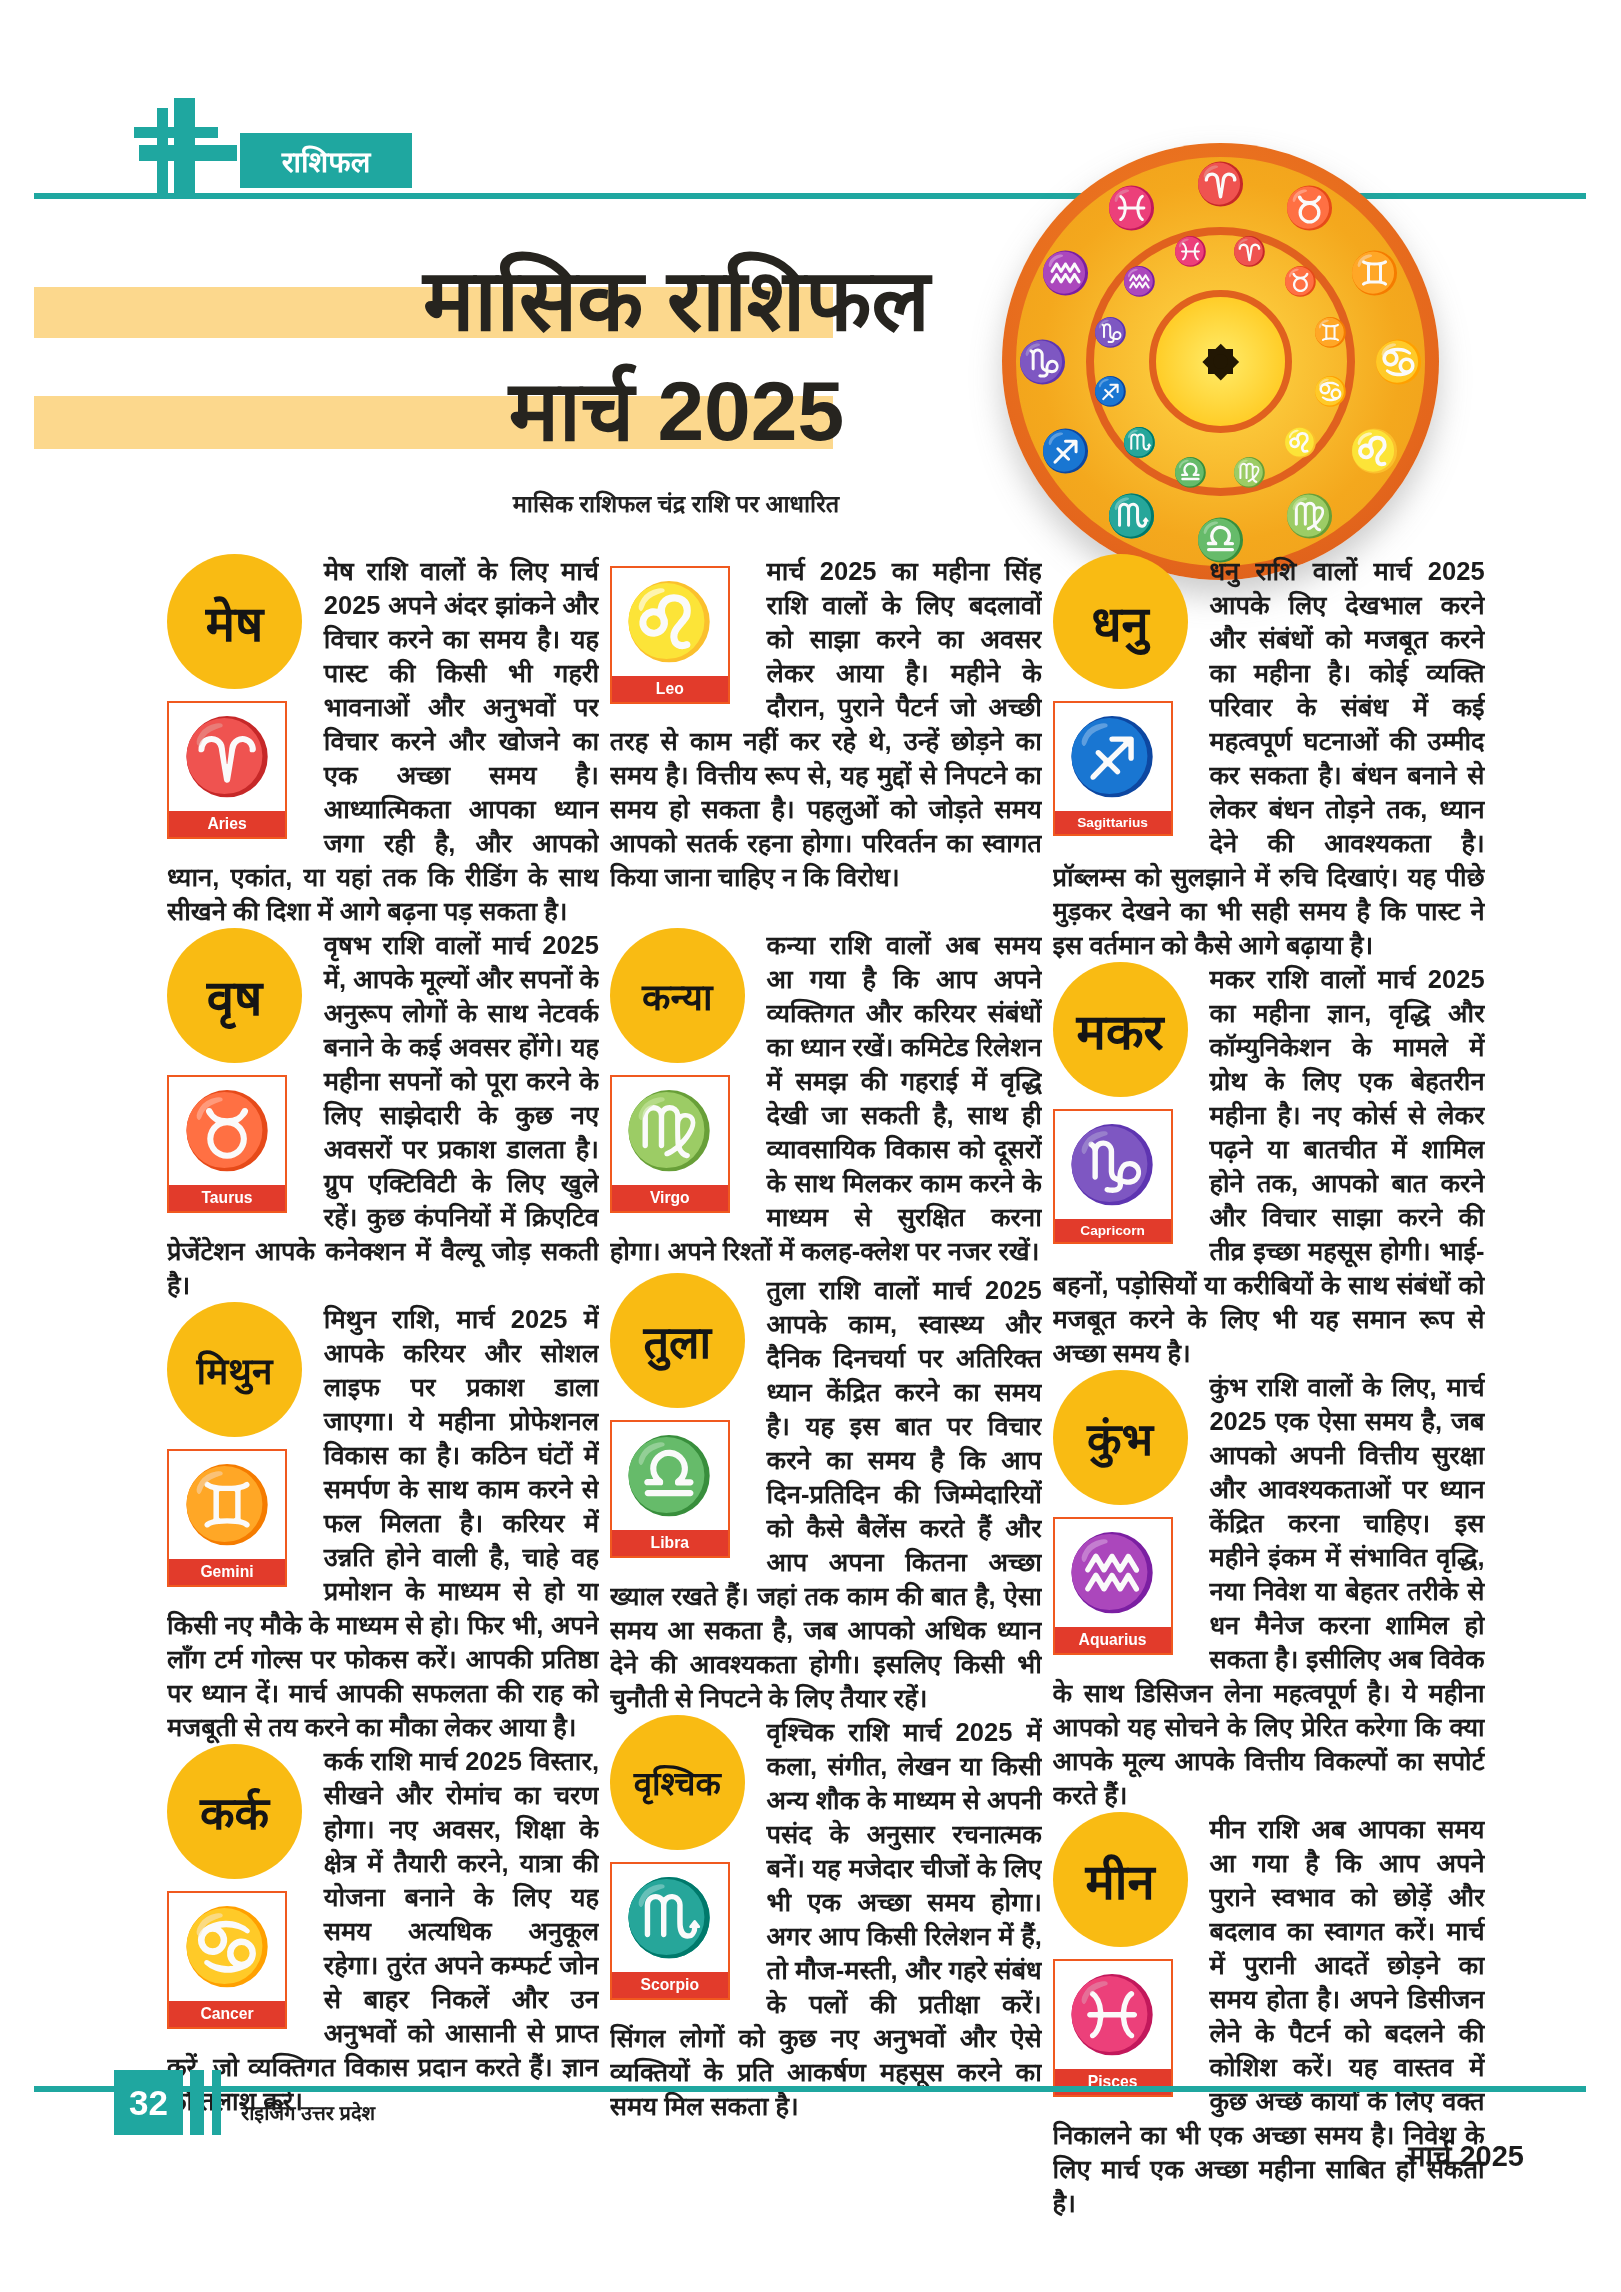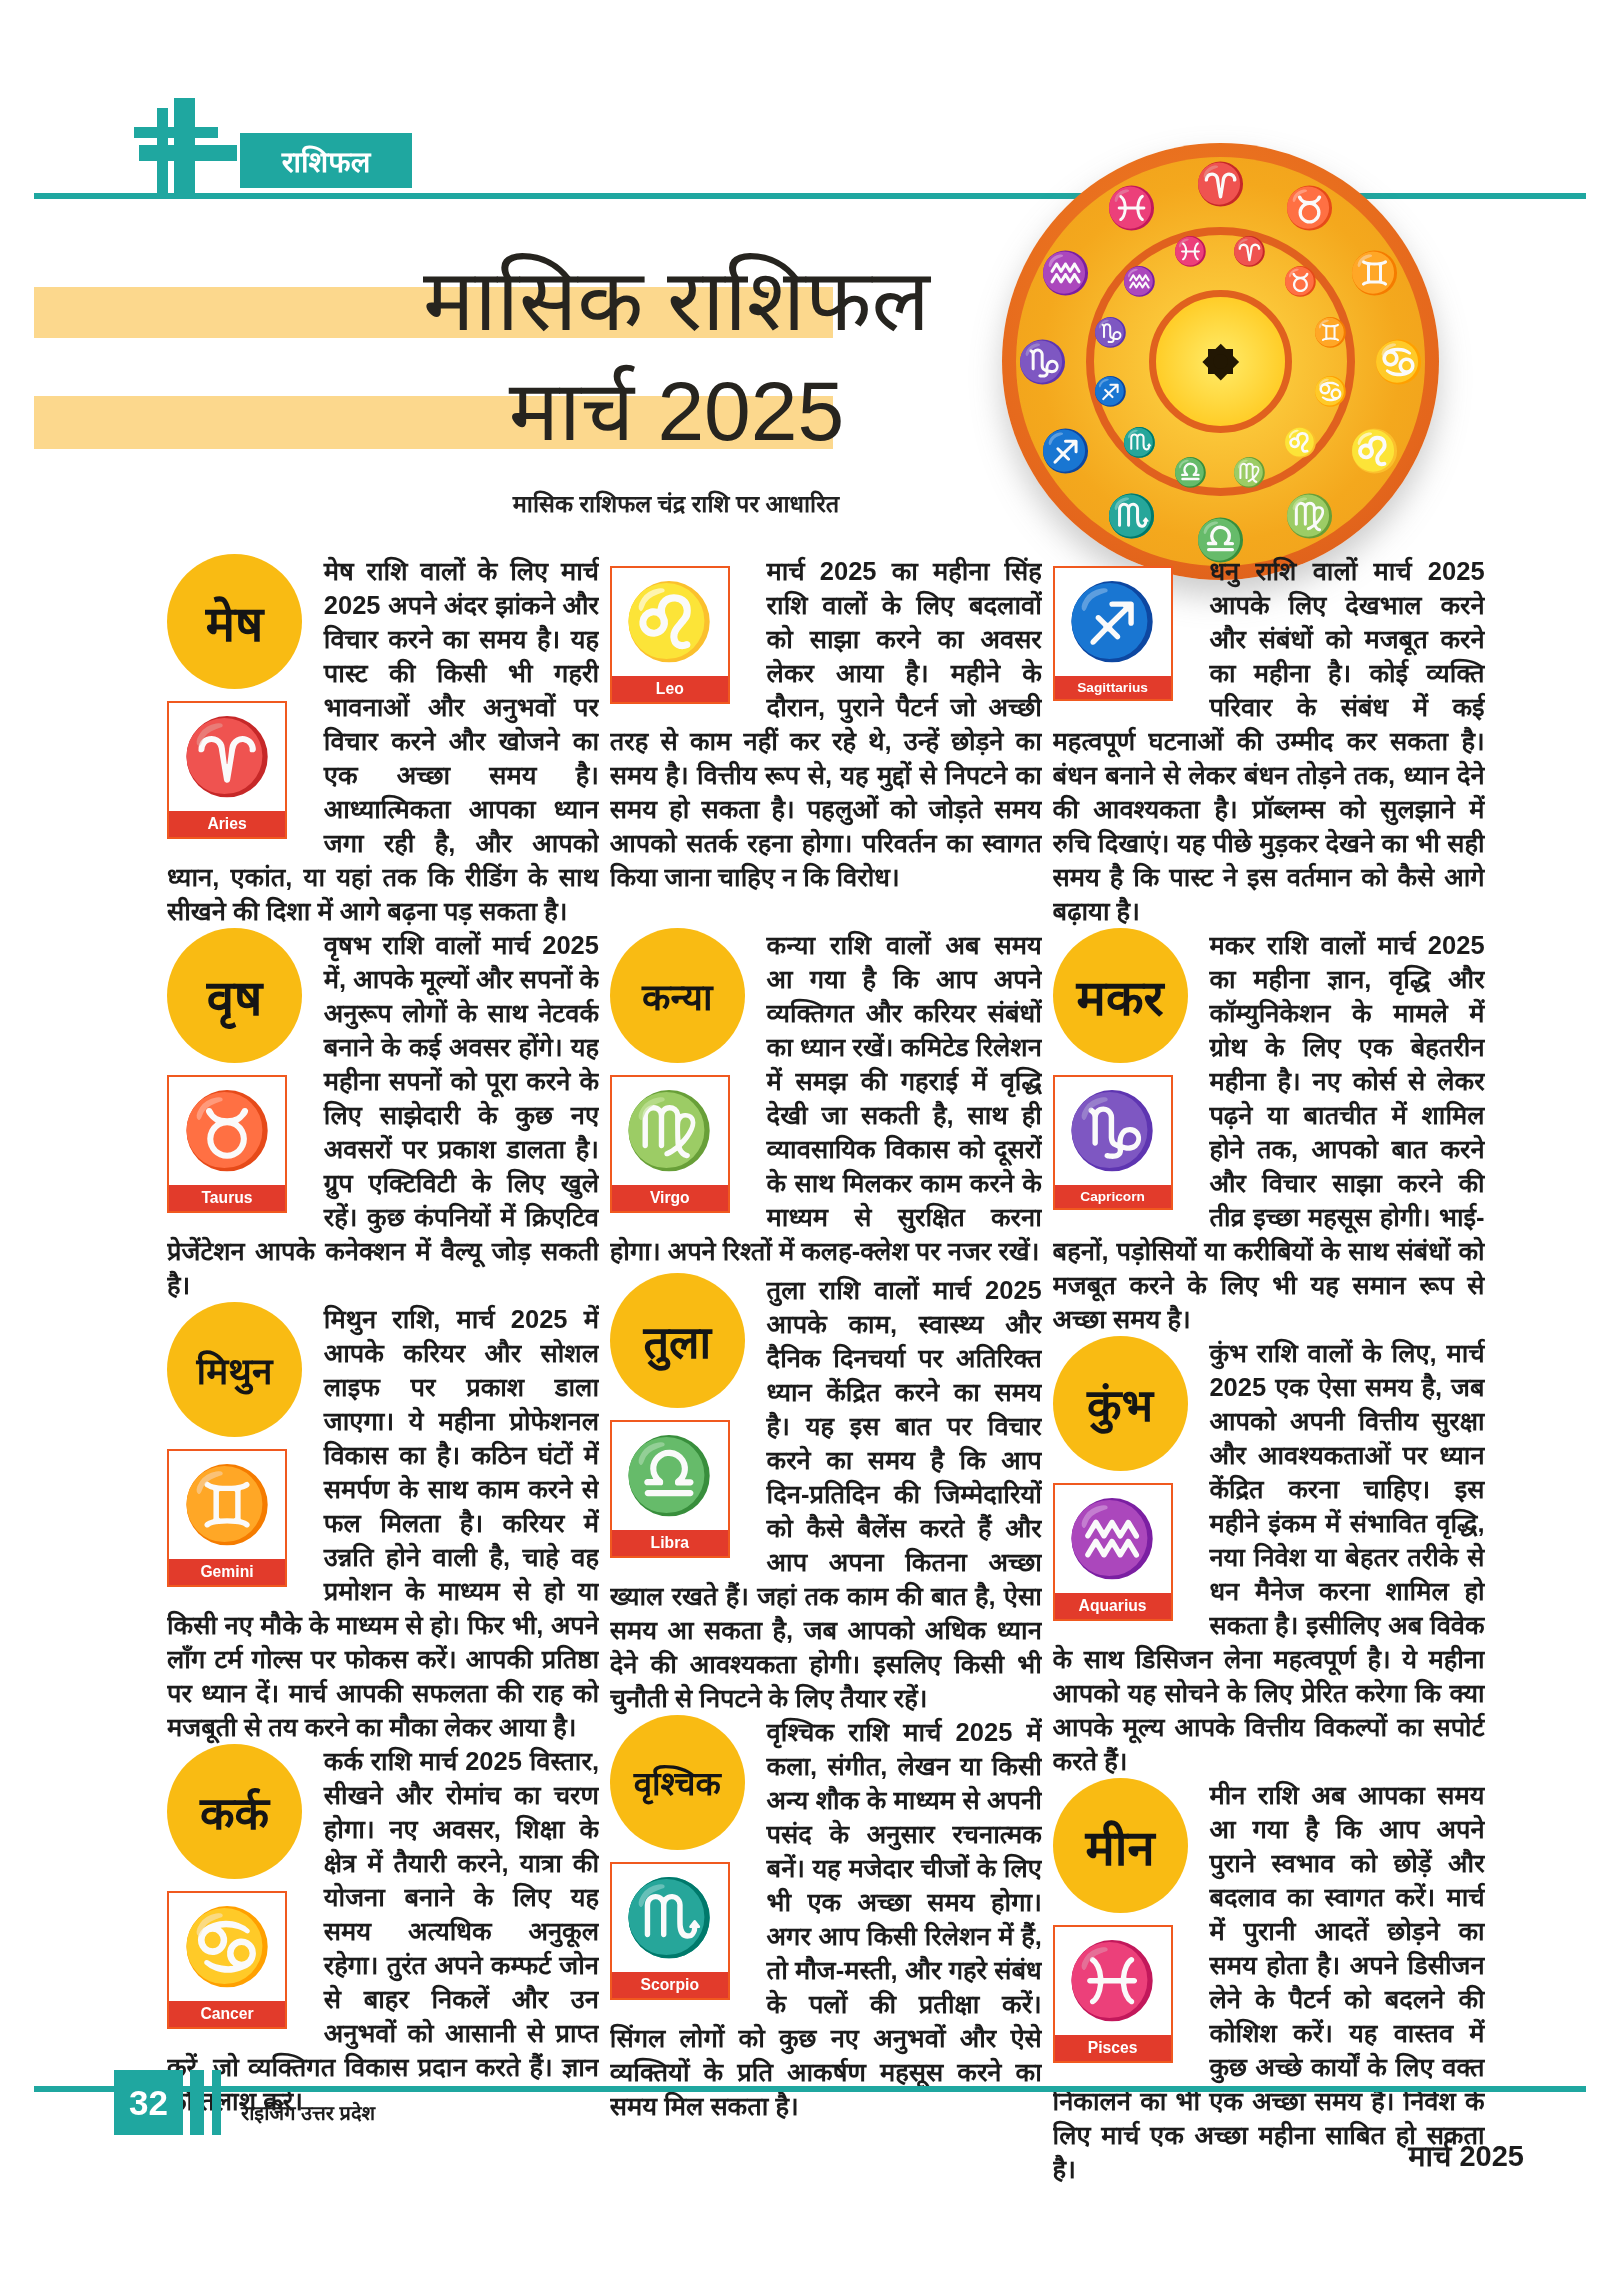--- a/index.html
+++ b/index.html
@@ -15,21 +15,21 @@
   .logo .h1{left:0;top:29px;width:84px;height:10.8px;}
   .logo .h2{left:4.9px;top:47px;width:98px;height:15.7px;}
   .tagbox{position:absolute;left:106px;top:35px;width:172px;height:55px;background:#1FA7A0;
           display:flex;align-items:center;justify-content:center;color:#fff;
           font-weight:bold;font-size:29px;}
   .rule-top{left:34px;top:193px;width:1552px;height:5.9px;background:#1FA7A0;}
 
   
   .bar1{left:34px;top:287px;width:799px;height:51px;background:#FCD88D;z-index:1;}
   .bar2{left:34px;top:396px;width:799px;height:53px;background:#FCD88D;z-index:1;}
-  .title-wrap{left:294px;top:257px;width:765px;text-align:center;font-weight:normal;
+  .title-wrap{left:294px;top:257px;width:765px;text-align:center;font-weight:bold;
               color:#26241f;z-index:2;}
   .title-l1{font-size:86px;line-height:1;}
   .title-l2{font-size:84px;line-height:1;margin-top:25.5px;}
   .subtitle{left:382px;top:487px;width:588px;text-align:center;font-weight:bold;
             font-size:23.5px;color:#222;z-index:2;}
 
   
   .wheel{left:1002px;top:143px;width:437px;height:437px;}
   .w-ring{position:absolute;border-radius:50%;}
   .w1{inset:0;background:radial-gradient(circle at 45% 35%,#F07E22 0%,#E4661C 70%,#D4581A 100%);
@@ -235,20 +235,23 @@
         <div class="glyph">♏</div>
         <div class="ename">Scorpio</div>
       </div>
     </div>
     <p class="etext">वृश्चिक राशि मार्च 2025 में कला, संगीत, लेखन या किसी अन्य शौक के माध्यम से अपनी पसंद के अनुसार रचनात्मक बनें। यह मजेदार चीजों के लिए भी एक अच्छा समय होगा। अगर आप किसी रिलेशन में हैं, तो मौज-मस्ती, और गहरे संबंध के पलों की प्रतीक्षा करें। सिंगल लोगों को कुछ नए अनुभवों और ऐसे व्यक्तियों के प्रति आकर्षण महसूस करने का समय मिल सकता है।</p>
   </div>
 </div>
   <div class="col">
   <div class="entry">
     <div class="icons">
+      <div class="circle">
+        <span class="hname" style="font-size: 49px;">धनु</span>
+      </div>
       <div class="card">
         <div class="glyph">♐</div>
         <div class="ename" style="font-size: 13.7px;">Sagittarius</div>
       </div>
     </div>
     <p class="etext">धनु राशि वालों मार्च 2025 आपके लिए देखभाल करने और संबंधों को मजबूत करने का महीना है। कोई व्यक्ति परिवार के संबंध में कई महत्वपूर्ण घटनाओं की उम्मीद कर सकता है। बंधन बनाने से लेकर बंधन तोड़ने तक, ध्यान देने की आवश्यकता है। प्रॉब्लम्स को सुलझाने में रुचि दिखाएं। यह पीछे मुड़कर देखने का भी सही समय है कि पास्ट ने इस वर्तमान को कैसे आगे बढ़ाया है।</p>
   </div>
 
   <div class="entry">
     <div class="icons">

